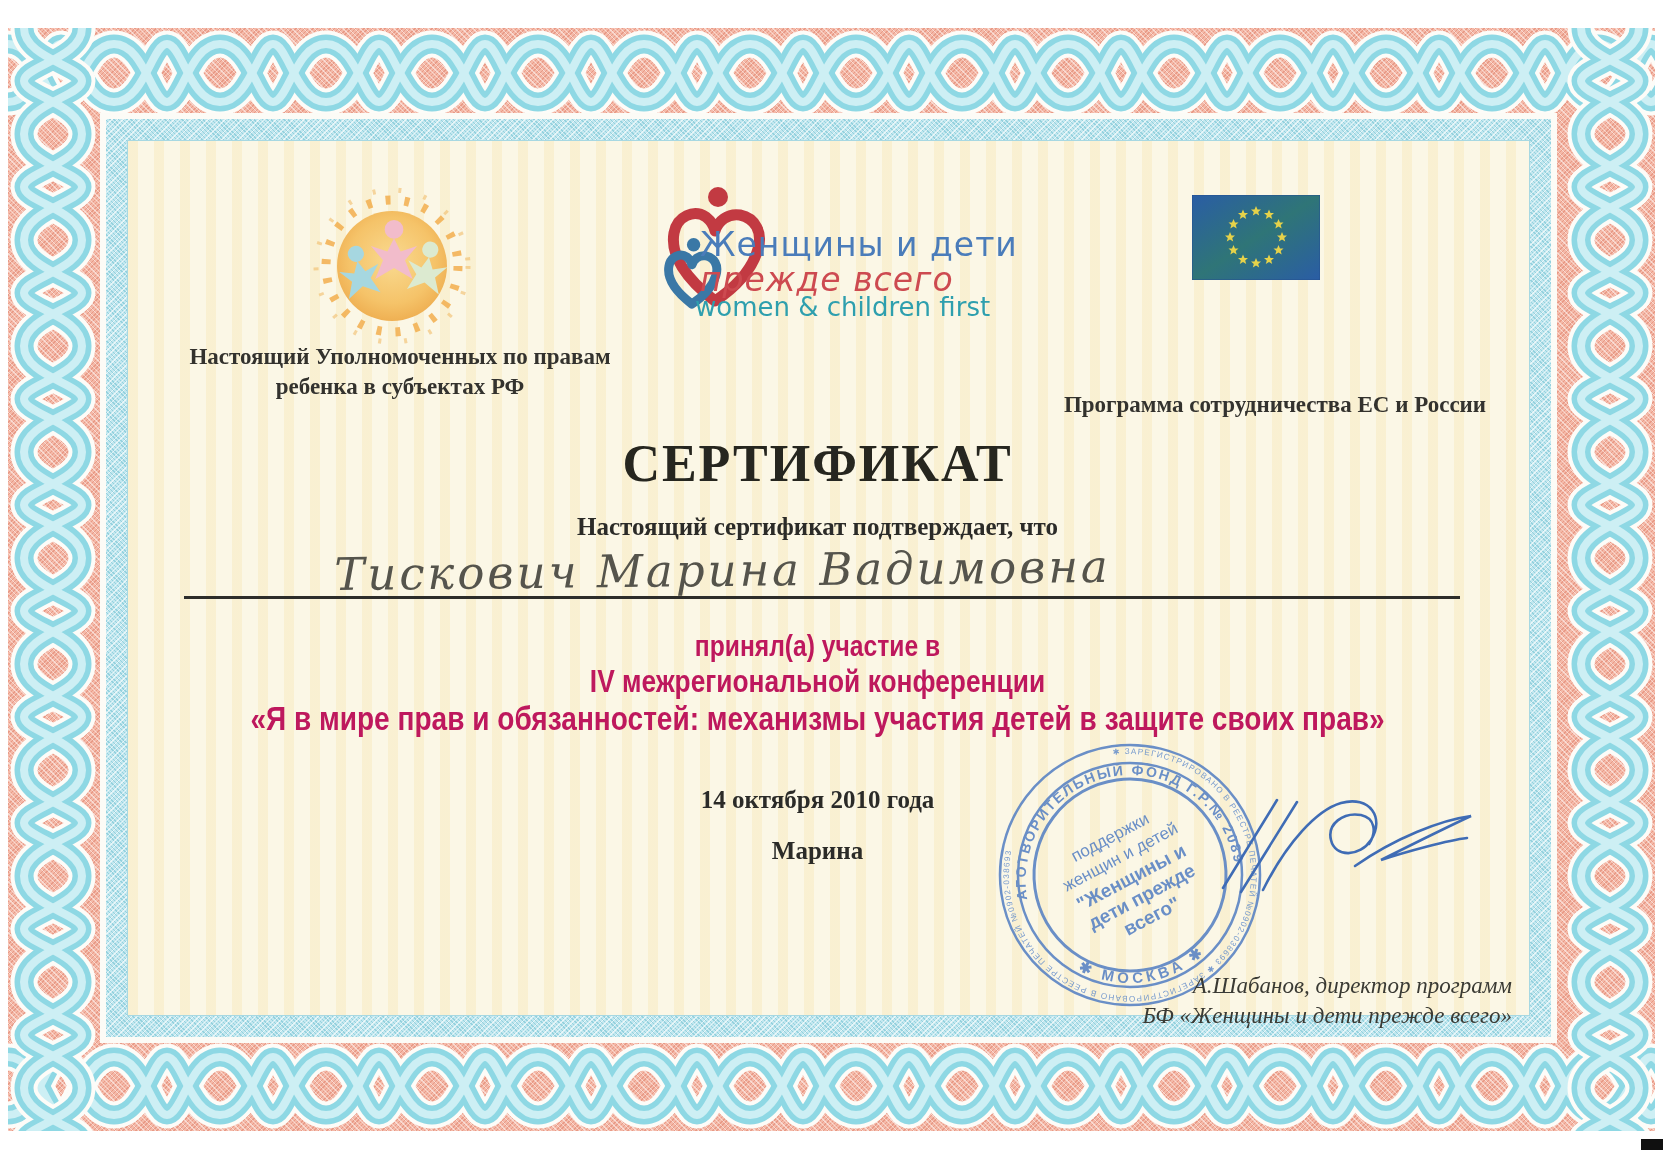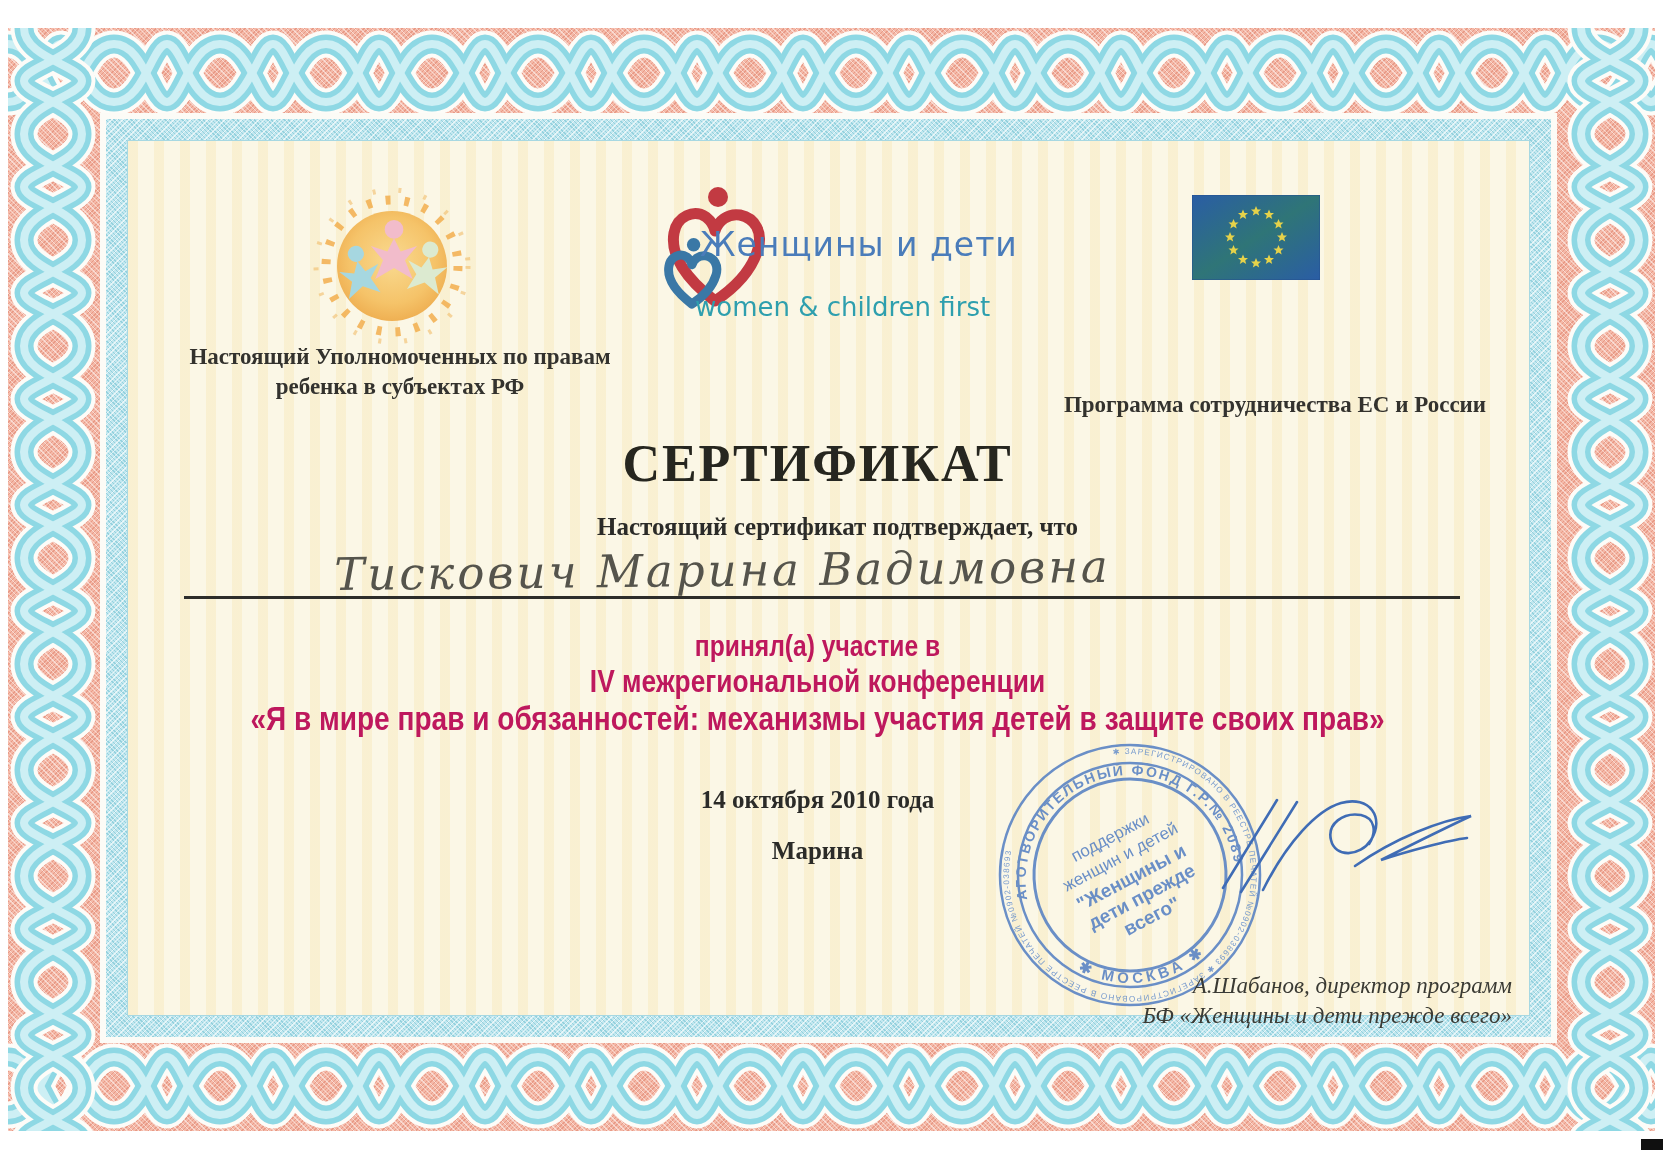--- a/index.html
+++ b/index.html
@@ -33,21 +33,21 @@
         font-family:"DejaVu Sans",sans-serif;letter-spacing:1px;}
   .wcf-ru2{position:absolute;left:700px;top:260px;width:360px;font-size:33px;color:#cd4a50;
         font-family:"DejaVu Sans",sans-serif;font-style:italic;letter-spacing:1px;}
   .wcf-en{position:absolute;left:648px;top:292px;width:360px;font-size:26px;color:#2e9fae;
         font-family:"DejaVu Sans",sans-serif;padding-left:47px;}
   .program-text{position:absolute;left:1040px;top:348px;width:470px;text-align:center;
         font-weight:bold;font-size:23px;color:#33322e;margin-top:44px;}
   
   .center-col{position:absolute;left:125px;width:1385px;text-align:center;}
   .title{top:434px;font-size:52px;font-weight:bold;letter-spacing:2px;color:#26261f;}
-  .statement{top:513px;font-size:25px;font-weight:bold;padding-left:20px;}
+  .statement{top:513px;font-size:25px;font-weight:bold;}
   .recipient{position:absolute;left:185px;width:1075px;top:544px;text-align:center;
         font-size:45px;font-style:italic;color:#55544c;letter-spacing:3px;
         font-family:"DejaVu Serif",serif;transform:rotate(-0.6deg);}
   .name-line{position:absolute;left:184px;top:596px;width:1276px;height:3px;background:#2d2d2a;}
   .body-line{position:absolute;left:125px;width:1385px;text-align:center;font-weight:bold;
         font-family:"Liberation Sans","DejaVu Sans",sans-serif;color:#be185d;}
   .body-line > span{display:inline-block;width:100%;transform:scaleX(.85);}
   .bl1{top:630px;font-size:29px;}
   .bl2{top:664px;font-size:31px;}
   .bl3{top:700px;font-size:33px;}
@@ -128,20 +128,21 @@
 
   <svg style="position:absolute;left:658px;top:183px;width:115px;height:130px;" viewBox="0 0 115 130">
     <circle cx="60" cy="14" r="10" fill="#c23a42"></circle>
     <path d="M57,118 C28,96 12,72 16,50 C19,33 36,26 48,34 C53,38 56,43 57,48 C60,38 70,30 82,32 C97,35 105,49 100,66 C94,87 78,104 57,118 Z" fill="none" stroke="#c23a42" stroke-width="11" stroke-linejoin="round"></path>
     <g transform="translate(2,55) scale(0.56)">
       <circle cx="60" cy="12" r="12" fill="#3a78a6"></circle>
       <path d="M57,118 C28,96 12,72 16,50 C19,33 36,26 48,34 C53,38 56,43 57,48 C60,38 70,30 82,32 C97,35 105,49 100,66 C94,87 78,104 57,118 Z" fill="none" stroke="#3a78a6" stroke-width="16" stroke-linejoin="round"></path>
     </g>
   </svg>
   <div class="wcf-ru1">Женщины и дети</div>
+  <div class="wcf-ru2">прежде всего</div>
   <div class="wcf-en">women &amp; children first</div>
 
   <svg style="position:absolute;left:1192px;top:195px;width:128px;height:85px;" viewBox="0 0 128 85">
     <defs>
       <linearGradient id="euG" x1="0" y1="0" x2="1" y2="1">
         <stop offset="0%" stop-color="#2a5da5"></stop>
         <stop offset="50%" stop-color="#2f7577"></stop>
         <stop offset="100%" stop-color="#2a5da5"></stop>
       </linearGradient>
       <path id="euStar" d="M0,-5 L1.5,-1.5 L5,-1.5 L2.2,0.9 L3.2,4.5 L0,2.4 L-3.2,4.5 L-2.2,0.9 L-5,-1.5 L-1.5,-1.5 Z" fill="#e6d24a"></path>

